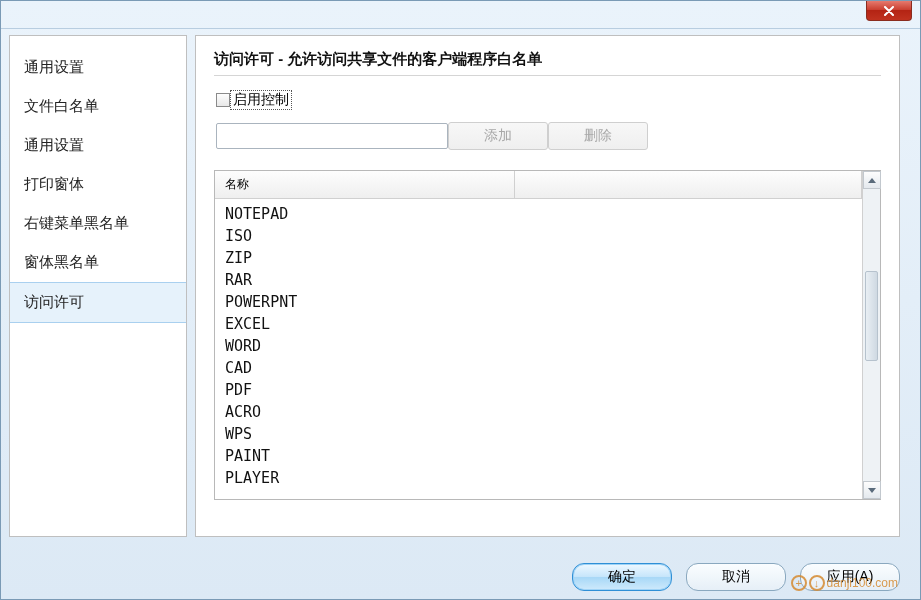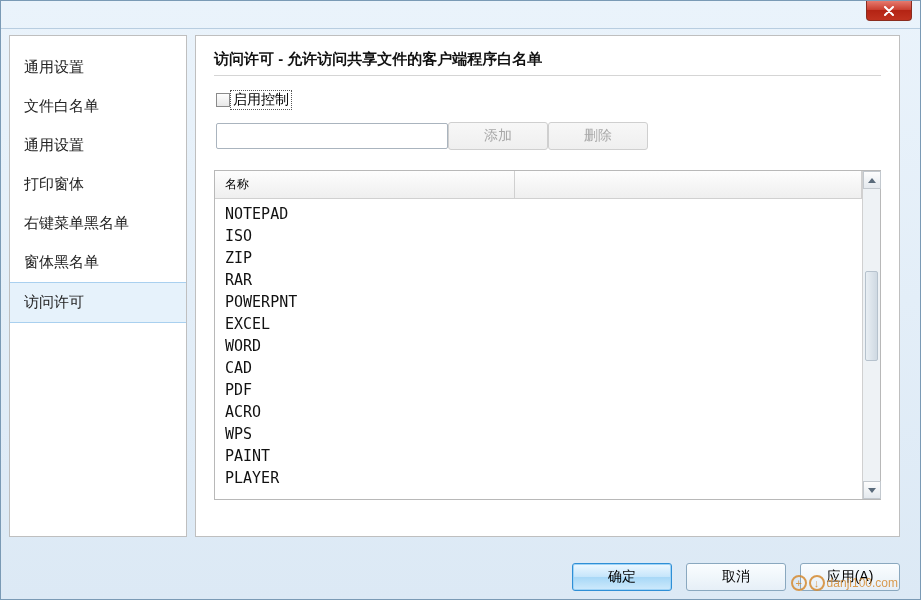--- a/index.html
+++ b/index.html
@@ -214,21 +214,21 @@
     bottom: 8px;
     display: flex;
     justify-content: flex-end;
     gap: 14px;
     padding-right: 20px;
   }
   .dlg-btn {
     width: 100px;
     height: 28px;
     border: 1px solid #8aa8bf;
-    border-radius: 3px;
+    border-radius: 12px;
     background: linear-gradient(#fafdff, #e6eff7);
     font-size: 14px;
     display: flex;
     align-items: center;
     justify-content: center;
     cursor: pointer;
   }
   .dlg-btn.primary {
     border: 1px solid #2f8fd6;
     background: linear-gradient(#eef8ff, #c7e6fb 48%, #a8d8f7 52%, #cfeafc);

